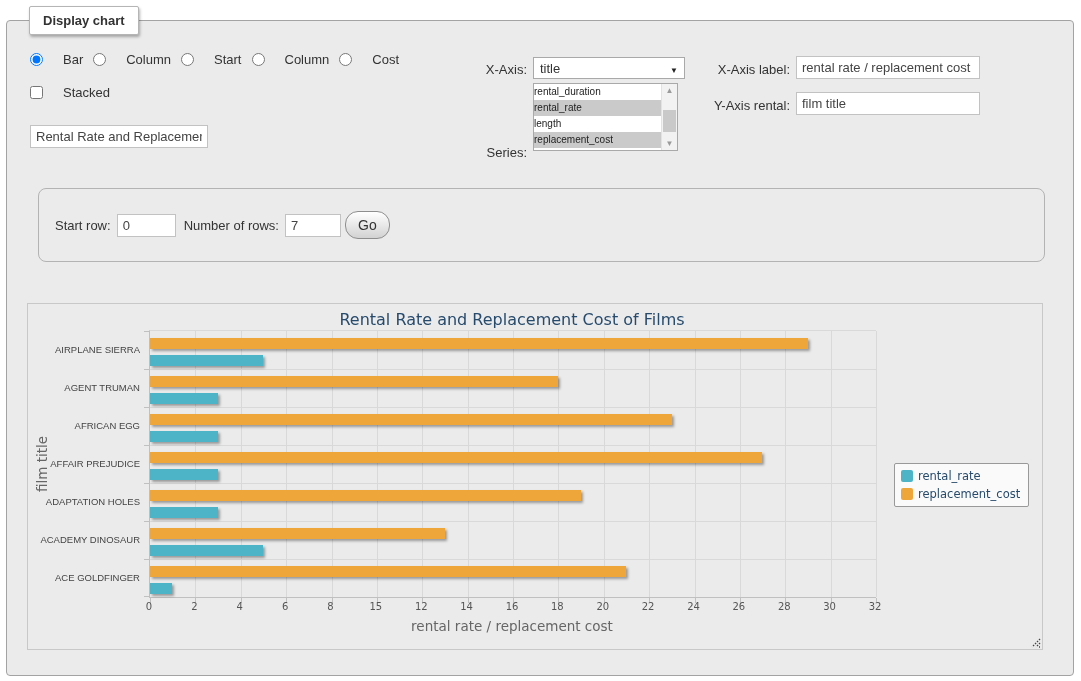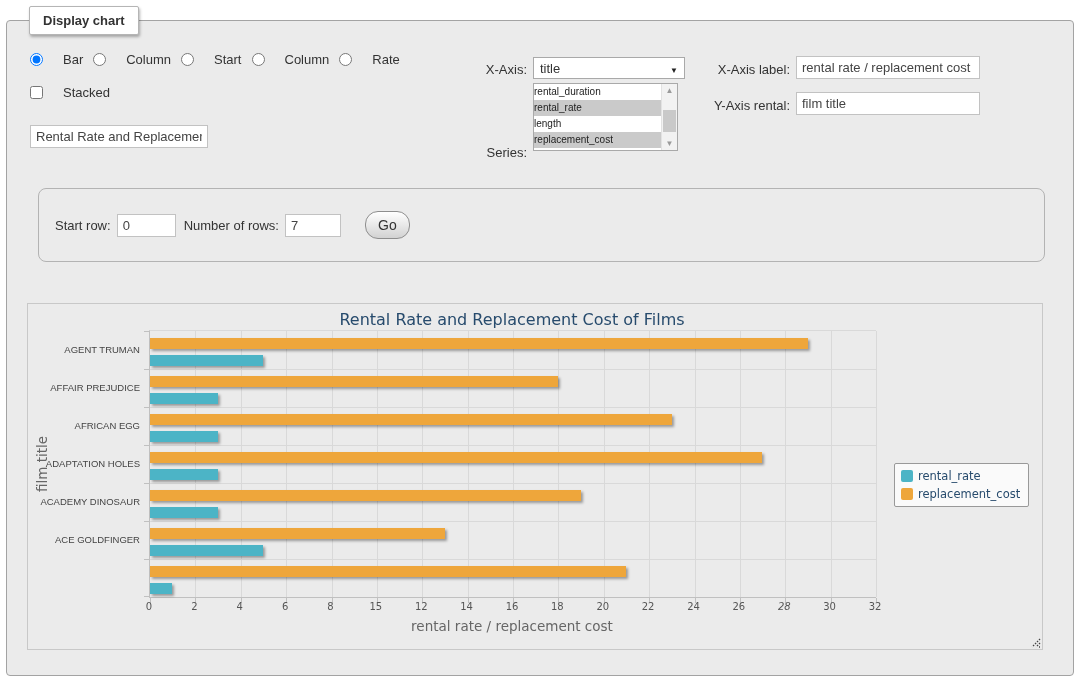--- a/index.html
+++ b/index.html
@@ -44,21 +44,21 @@
   .sb-up::before { content:"▲"; font-size:8px; color:#9a9a9a; }
   .sb-dn::before { content:"▼"; font-size:8px; color:#9a9a9a; }
   .vsb .sb-dn-btn { position:absolute; bottom:0; left:0; right:0; }
   .vsb .thumb { position:absolute; left:1px; right:1px; top:26px; height:22px; background:#c9c9c9; }
   .rows-panel {
     position:absolute; left:31px; top:167px; width:1005px; height:72px;
     border:1px solid #b3b3b3; border-radius:8px;
   }
   .rows-inner { position:absolute; left:16px; top:22px; display:flex; align-items:center; font-size:13px; color:#333; }
   .go-btn {
-    margin-left:24px; height:26px; padding:0 12px; border-radius:13px;
+    margin-left:4px; height:26px; padding:0 12px; border-radius:13px;
     background:linear-gradient(#ffffff,#d2d2d2); border:1px solid #8e8e8e;
     font-family:"Liberation Sans",sans-serif; font-size:14px; color:#333; cursor:pointer;
   }
   
   .chart-panel {
     position:absolute; left:20px; top:282px; width:1014px; height:345px;
     border:1px solid #c8c8c8; background:#ebebeb;
     font-family:"DejaVu Sans", sans-serif;
   }
   .chart-title { position:absolute; left:121px; top:6px; width:726px; text-align:center; font-size:16px; color:#274b6d; }
@@ -106,21 +106,21 @@
       <label>
         <input type="radio" name="charttype" style="">
         <span>Start</span>
       </label>
       <label>
         <input type="radio" name="charttype" style="">
         <span>Column</span>
       </label>
       <label>
         <input type="radio" name="charttype" style="">
-        <span>Rate</span>
+        <span>Cost</span>
       </label>
     </div>
 
   <div class="radio-row" style="left:23px; top:64px;">
     <label>
       <input type="checkbox" id="stacked-cb" style="">
       <span>Stacked</span>
     </label>
   </div>
 
@@ -159,23 +159,24 @@
       <input type="text" style="width: 47px; margin-left: 6px;" value="0">
       <span style="margin-left:8px;">Number of rows:</span>
       <input type="text" style="width: 44px; margin-left: 6px;" value="7">
       <button class="go-btn">Go</button>
     </div>
   </div>
 
   <div class="chart-panel">
     <div class="chart-title">Rental Rate and Replacement Cost of Films</div>
     <div class="ylabels">
+        <div class="ylabel">AIRPLANE SIERRA</div>
         <div class="ylabel">AGENT TRUMAN</div>
+        <div class="ylabel">AFRICAN EGG</div>
         <div class="ylabel">AFFAIR PREJUDICE</div>
-        <div class="ylabel">AFRICAN EGG</div>
         <div class="ylabel">ADAPTATION HOLES</div>
         <div class="ylabel">ACADEMY DINOSAUR</div>
         <div class="ylabel">ACE GOLDFINGER</div>
       </div>
     <div class="plot">
         <div class="vgrid" style="left: 6.25%;"></div>
         <div class="vgrid" style="left: 12.5%;"></div>
         <div class="vgrid" style="left: 18.75%;"></div>
         <div class="vgrid" style="left: 25%;"></div>
         <div class="vgrid" style="left: 31.25%;"></div>
@@ -258,21 +259,21 @@
         <div class="xticklabel" style="left: 25%;">8</div>
         <div class="xticklabel" style="left: 31.25%;">15</div>
         <div class="xticklabel" style="left: 37.5%;">12</div>
         <div class="xticklabel" style="left: 43.75%;">14</div>
         <div class="xticklabel" style="left: 50%;">16</div>
         <div class="xticklabel" style="left: 56.25%;">18</div>
         <div class="xticklabel" style="left: 62.5%;">20</div>
         <div class="xticklabel" style="left: 68.75%;">22</div>
         <div class="xticklabel" style="left: 75%;">24</div>
         <div class="xticklabel" style="left: 81.25%;">26</div>
-        <div class="xticklabel" style="left: 87.5%; font-style: italic;">28</div>
+        <div class="xticklabel" style="left: 87.5%;">28</div>
         <div class="xticklabel" style="left: 93.75%;">30</div>
         <div class="xticklabel" style="left: 100%;">32</div>
       </div>
     <div class="xaxis-title">rental rate / replacement cost</div>
     <div class="yaxis-title">film title</div>
     <div class="legend">
         <div class="legend-item">
           <span class="swatch" style="background: rgb(76, 180, 198);"></span>
           <span>rental_rate</span>
         </div>

